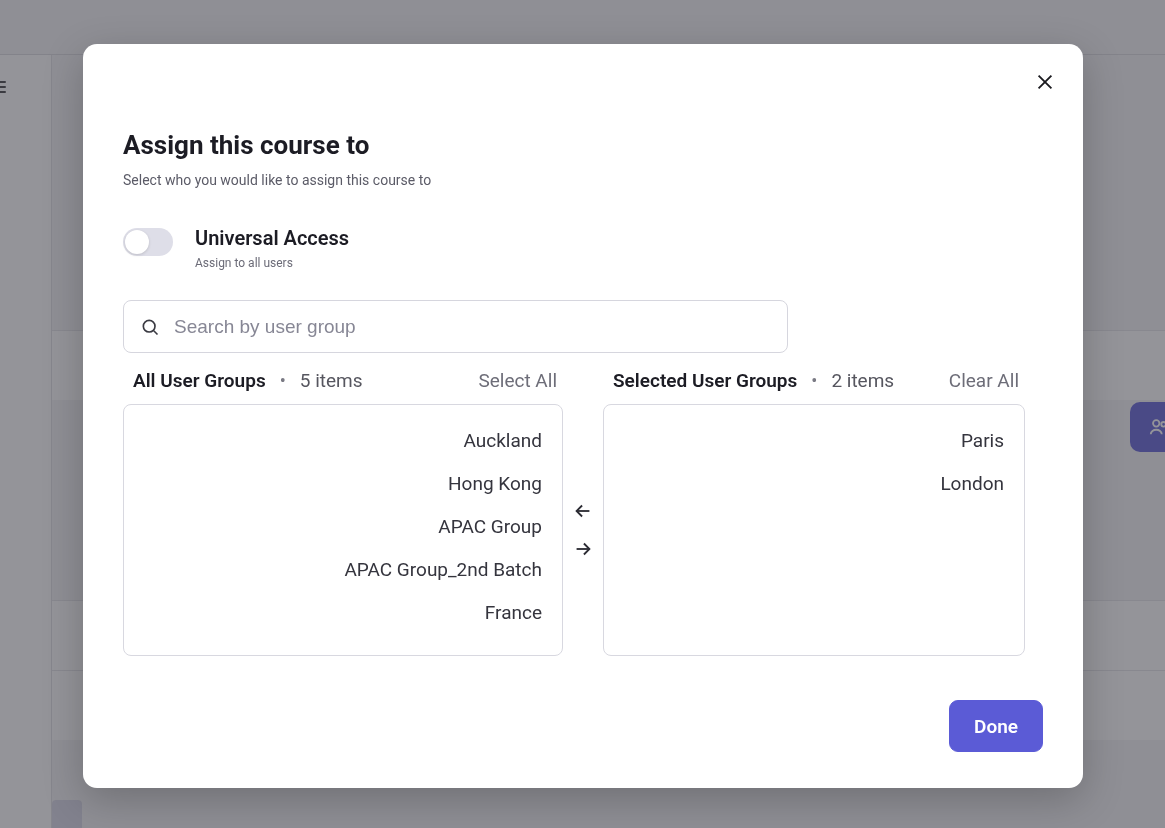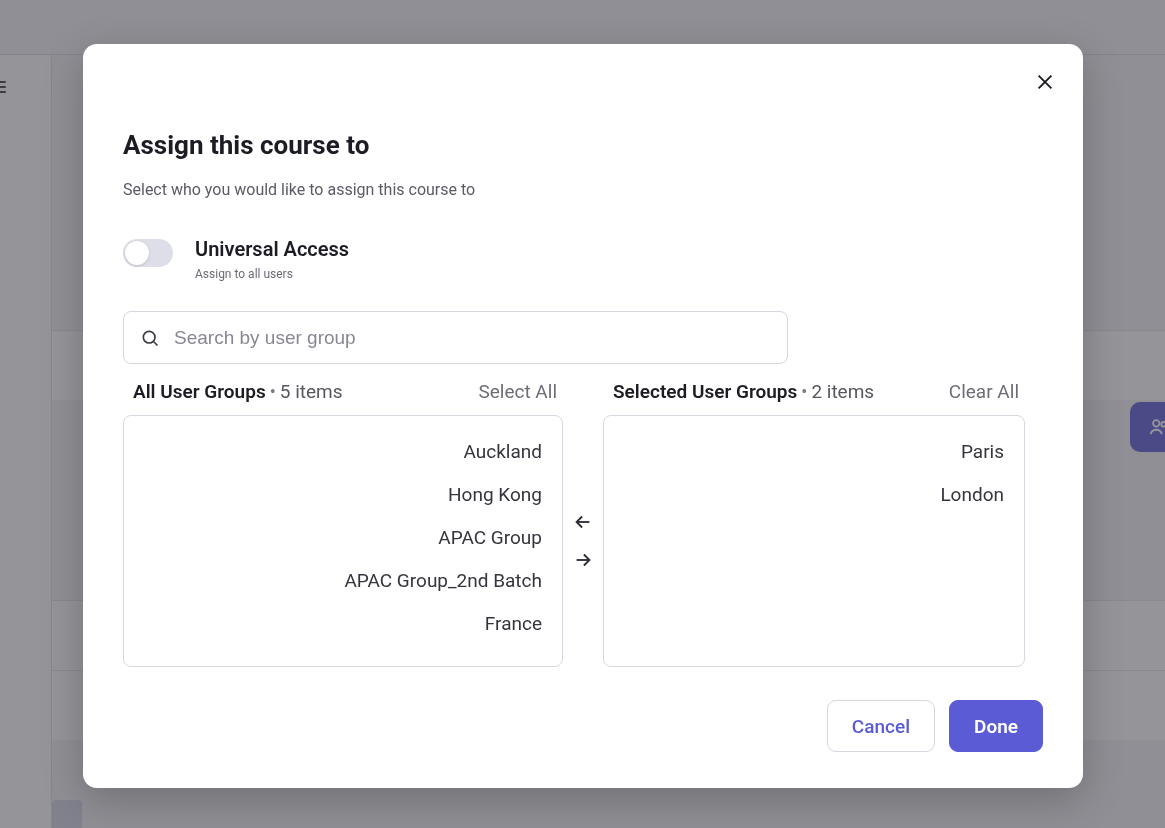--- a/index.html
+++ b/index.html
@@ -66,21 +66,21 @@
     cursor: pointer; border-radius: 6px;
     color: #1a1a1f;
   }
   .close-btn svg { width: 22px; height: 22px; stroke: #1a1a1f; stroke-width: 2; fill: none; }
 
   .modal-title {
     font-size: 26px; font-weight: 700; color: #1c1c24;
     margin-top: 48px;
   }
   .modal-subtitle {
-    font-size: 16px; color: #5b5b67; margin-top: 20px;
+    font-size: 14px; color: #5b5b67; margin-top: 12px;
   }
 
   .toggle-row {
     display: flex; align-items: flex-start; gap: 22px;
     margin-top: 38px;
   }
   .toggle {
     width: 50px; height: 28px; border-radius: 14px;
     background: #dedee8; position: relative; cursor: pointer;
     margin-top: 2px;
@@ -113,21 +113,21 @@
     border: none; outline: none; font-size: 19px;
     color: #1c1c24; margin-left: 14px; flex: 1;
     background: transparent;
   }
   .search-input::placeholder { color: #878795; }
 
   .dual-headers {
     display: flex; margin-top: 16px; align-items: baseline;
   }
   .panel-header {
-    display: flex; align-items: baseline; gap: 4px;
+    display: flex; align-items: baseline; gap: 14px;
   }
   .panel-header .name { font-size: 19px; font-weight: 600; color: #1c1c24; }
   .panel-header .dot { color: #7a7a84; font-size: 18px; }
   .panel-header .count { font-size: 19px; color: #56565f; }
   .panel-action { font-size: 19px; color: #6d6d78; cursor: pointer; }
 
   .left-header-block { width: 440px; display: flex; justify-content: space-between; align-items: baseline; padding-left: 10px; padding-right: 6px; }
   .mid-gap { width: 40px; }
   .right-header-block { flex: 1; display: flex; justify-content: space-between; align-items: baseline; padding-left: 10px; padding-right: 6px; text-align: center; }
 
@@ -274,16 +274,15 @@
           </svg>
       </div>
     </div>
     <div class="list-box right-box">
       <div class="list-item">Paris</div>
       <div class="list-item">London</div>
     </div>
   </div>
 
   <div class="footer">
-    <div class="btn btn-cancel">Cancel</div>
     <div class="btn btn-done">Done</div>
   </div>
 </div>
 
 </body></html>

